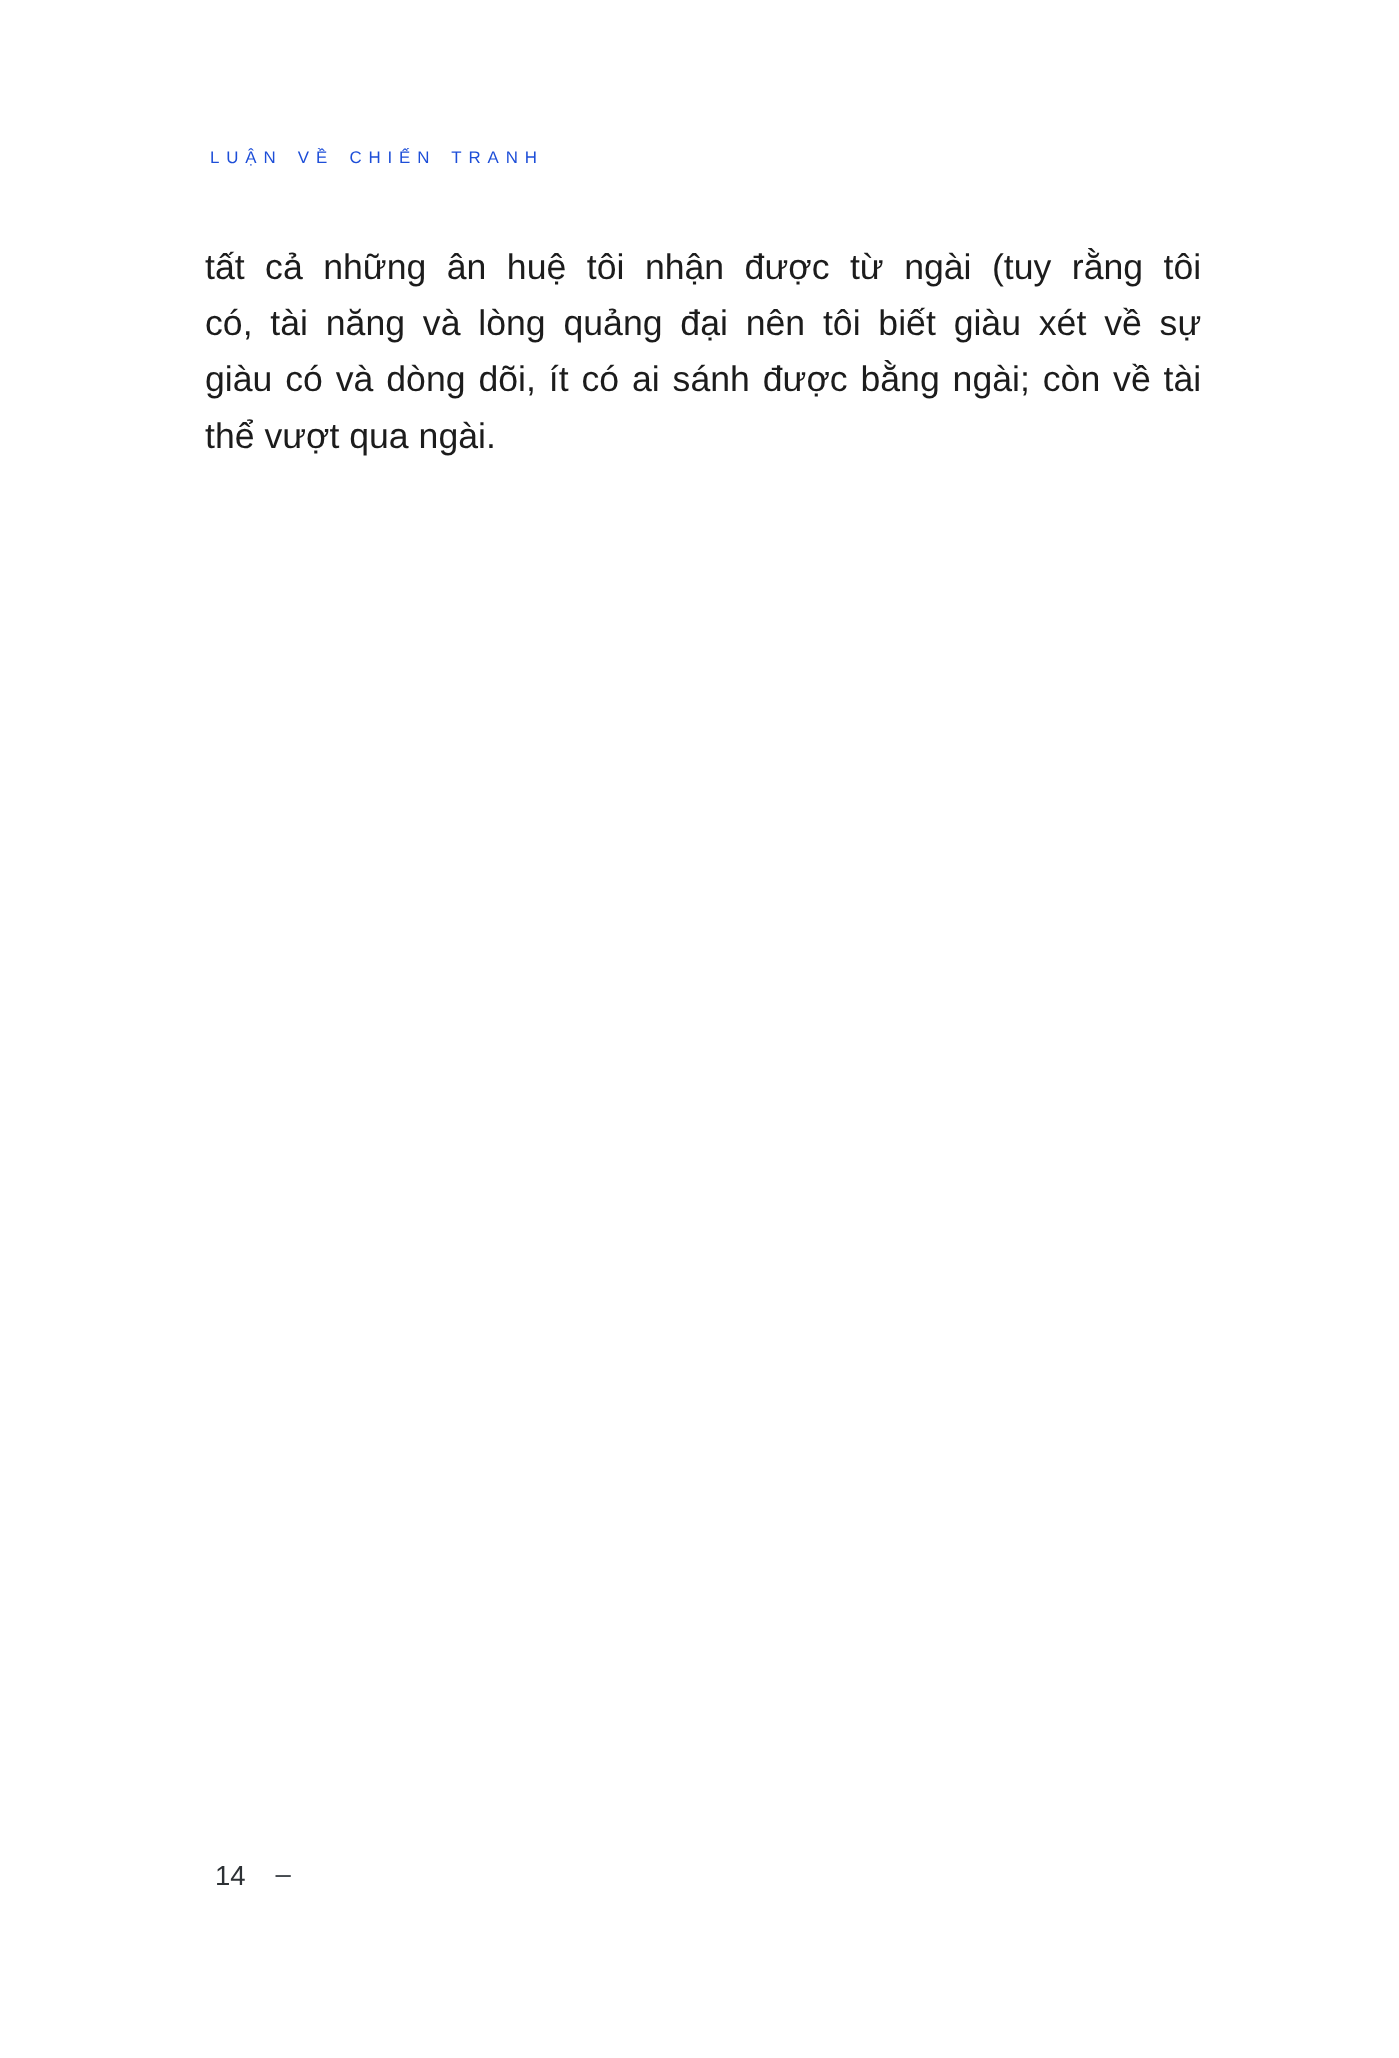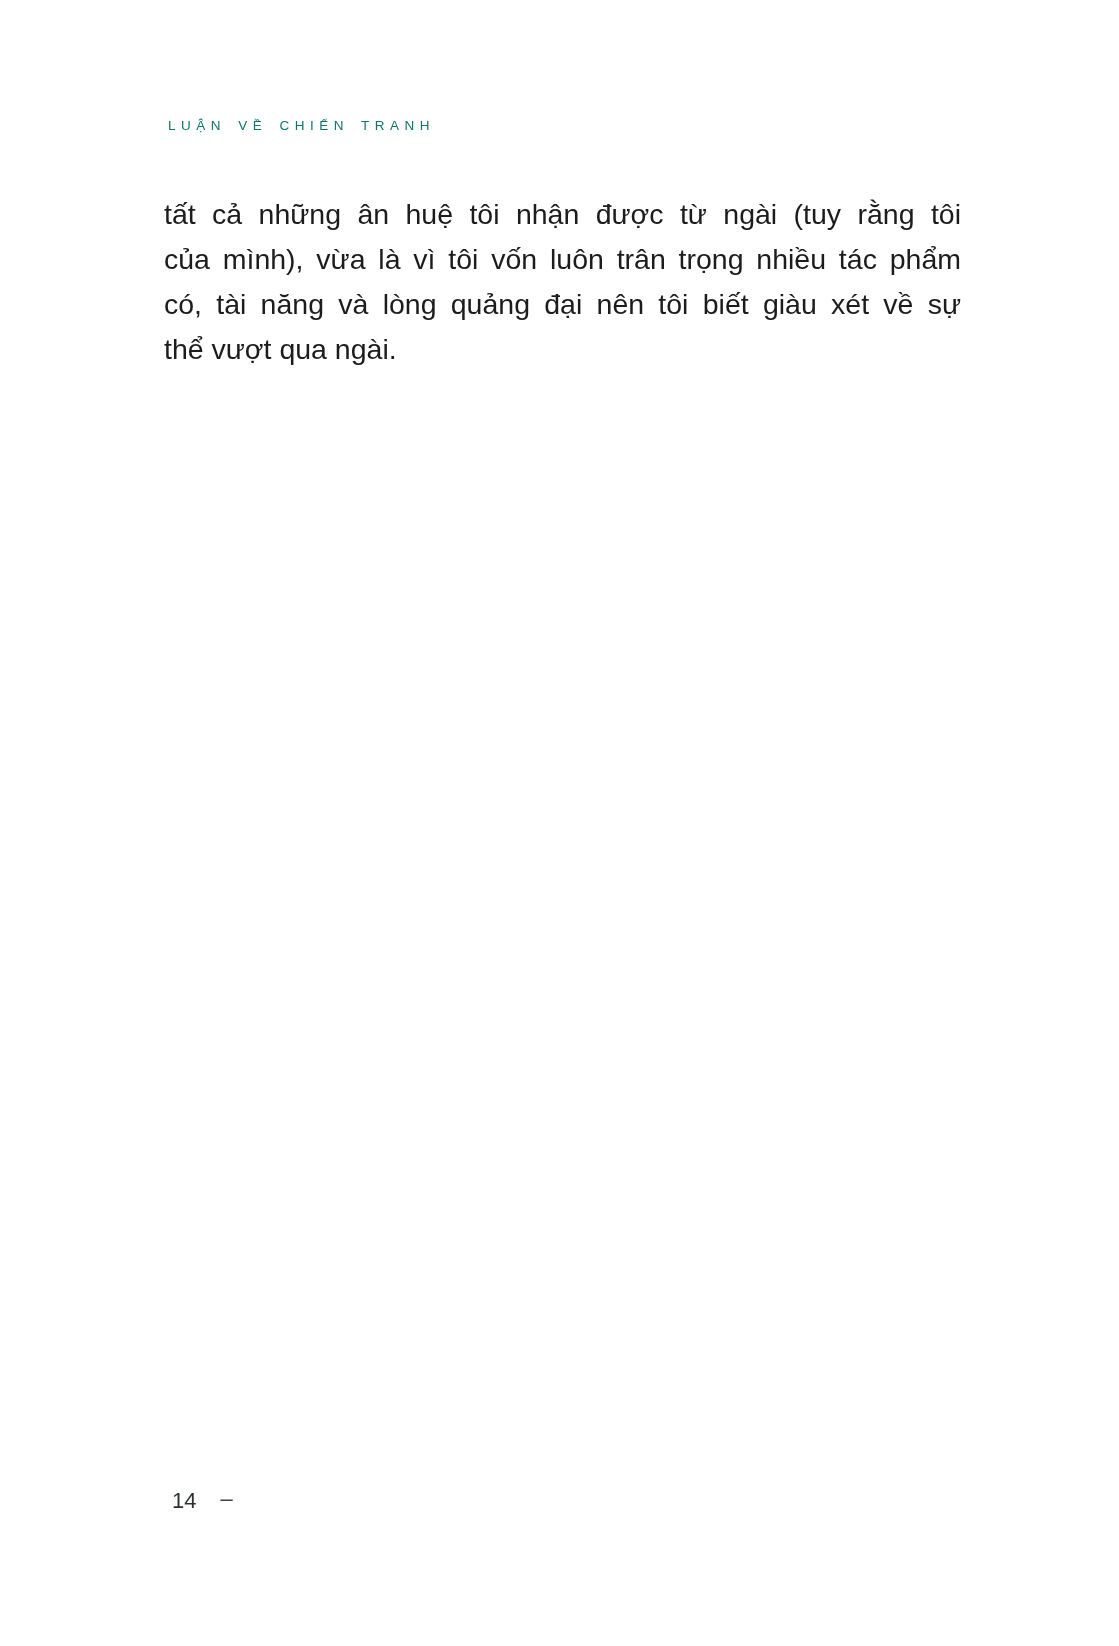--- a/index.html
+++ b/index.html
@@ -20,21 +20,21 @@
   }
   .running-header {
     position: absolute;
     left: 168px;
     top: 118px;
     font-family: "Liberation Sans", sans-serif;
     font-size: 13.5px;
     font-weight: 500;
     letter-spacing: 5.5px;
     word-spacing: 3px;
-    color: #0f766e;
+    color: #1d4ed8;
     white-space: nowrap;
   }
   .body-block {
     position: absolute;
     left: 164px;
     top: 192px;
     width: 797px;
     font-family: Liberation Sans, sans-serif;
     font-size: 28.5px;
     color: #1c1c1c;
@@ -70,22 +70,22 @@
 </style>
 </head>
 <body>
 
 <div class="page">
 
   <div class="running-header">LUẬN VỀ CHIẾN TRANH</div>
 
   <div class="body-block">
     <div class="body-line">tất cả những ân huệ tôi nhận được từ ngài (tuy rằng tôi</div>
-    <div class="body-line">của mình), vừa là vì tôi vốn luôn trân trọng nhiều tác phẩm</div>
     <div class="body-line">có, tài năng và lòng quảng đại nên tôi biết giàu xét về sự</div>
+    <div class="body-line">giàu có và dòng dõi, ít có ai sánh được bằng ngài; còn về tài</div>
     <div class="body-line last">thể vượt qua ngài.</div>
   </div>
 
   <div class="footer">
     <span>14</span>
     <span class="sep">–</span>
   </div>
 
 </div>
 

